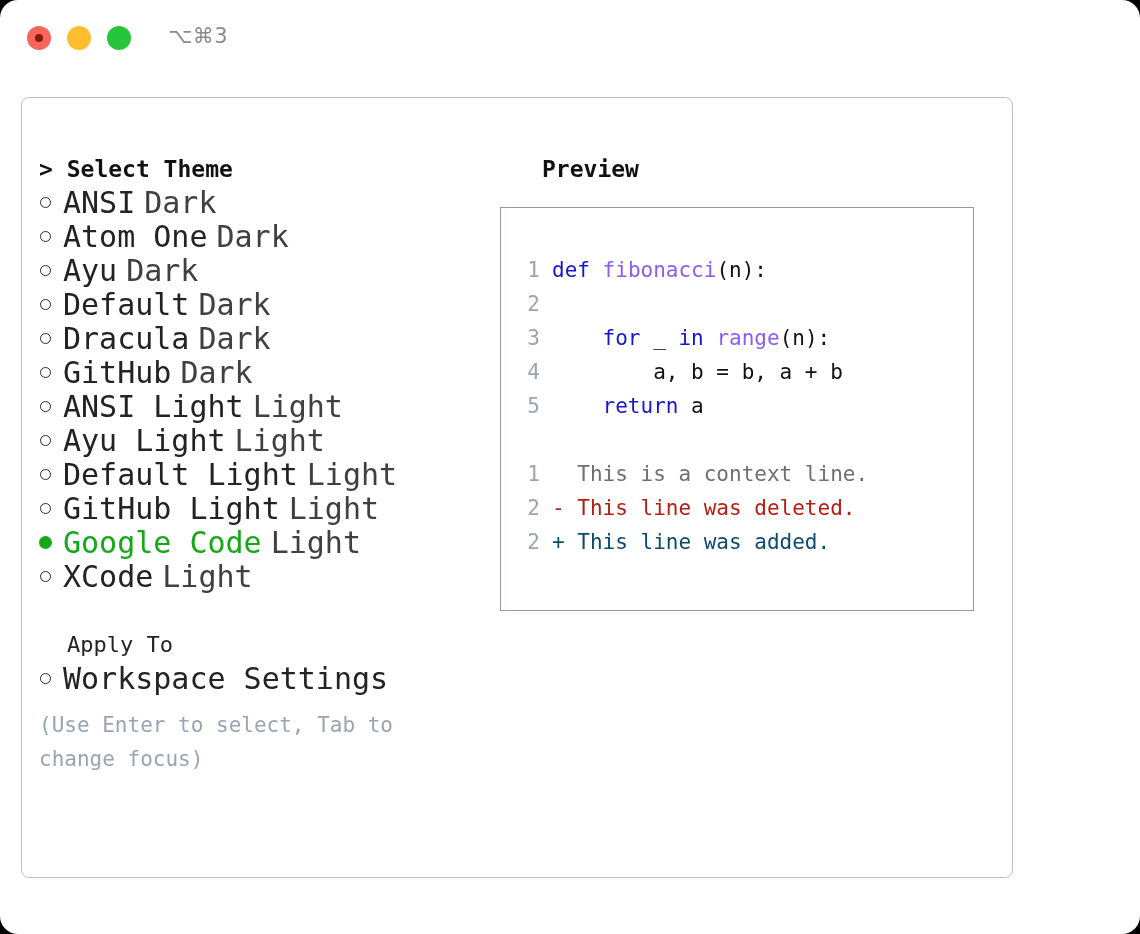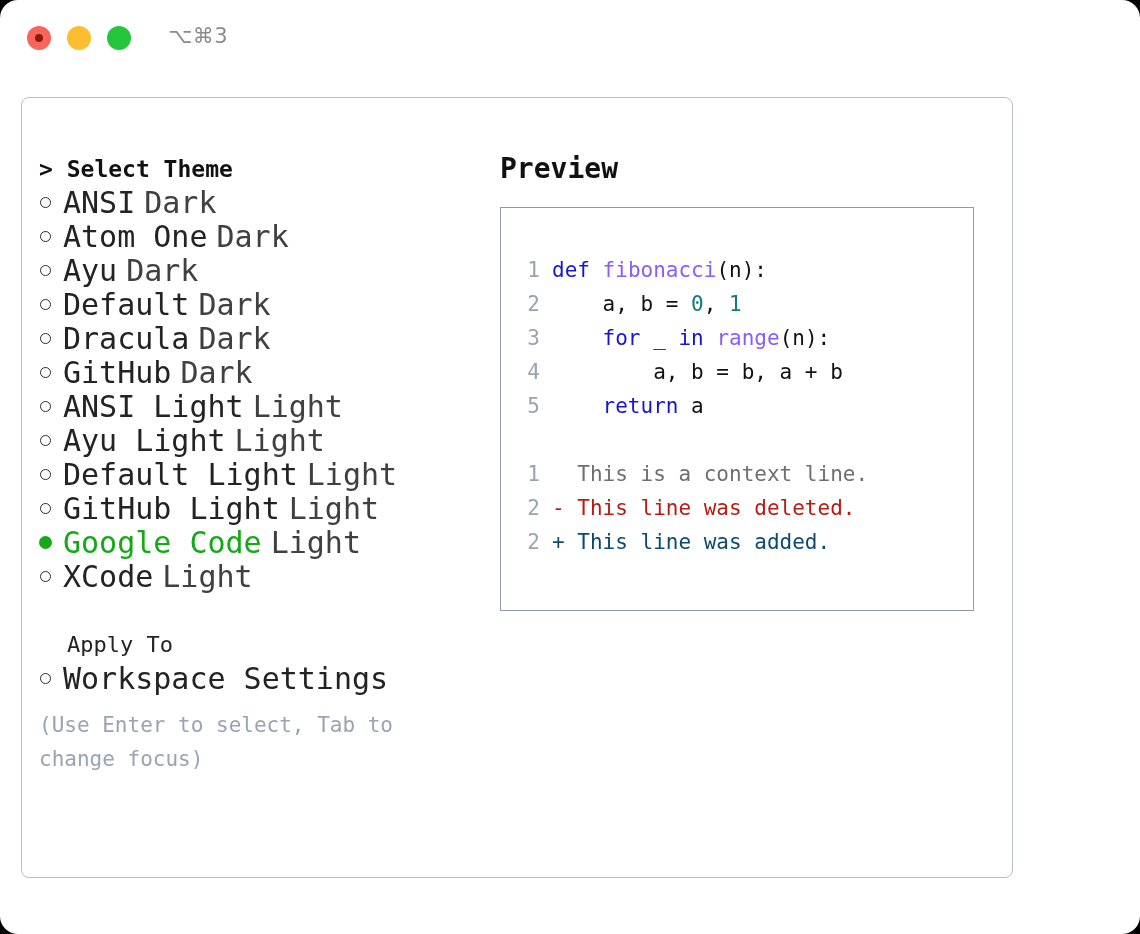--- a/index.html
+++ b/index.html
@@ -135,25 +135,26 @@
     width: 400px;
   }
 
   
   #right-col {
     position: absolute;
     left: 478px; top: 54px;
     width: 480px;
   }
   #preview-title {
-    font-size: 28px;
+    font-size: 23px;
     font-weight: bold;
     color: #111111;
     line-height: 34px;
     white-space: pre;
+    margin-left: 42px;
   }
   #code-box {
     margin-top: 21px;
     width: 474px;
     height: 404px;
     border: 1px solid #8e9aab;
     box-sizing: border-box;
     background: #ffffff;
     position: relative;
   }
@@ -229,21 +230,21 @@
       <div id="hint">(Use Enter to select, Tab to change focus)</div>
     </div>
 
     <div id="right-col">
       <div id="preview-title">Preview</div>
 
       <div id="code-box">
         <div id="code-inner">
           <div id="code-lines">
               <div class="cline"><span class="lno">1</span><span class="ctext"><span class="kw">def</span><span class="pl"> </span><span class="fn">fibonacci</span><span class="pl">(n):</span></span></div>
-              <div class="cline"><span class="lno">2</span><span class="ctext"><span class="pl">    a, b = </span><span class="num">0</span><span class="pl">, </span><span class="num">1</span></span></div>
+              <div class="cline"><span class="lno">2</span></div>
               <div class="cline"><span class="lno">3</span><span class="ctext"><span class="pl">    </span><span class="kw">for</span><span class="pl"> _ </span><span class="kw">in</span><span class="pl"> </span><span class="fn">range</span><span class="pl">(n):</span></span></div>
               <div class="cline"><span class="lno">4</span><span class="ctext"><span class="pl">        a, b = b, a + b</span></span></div>
               <div class="cline"><span class="lno">5</span><span class="ctext"><span class="pl">    </span><span class="kw">return</span><span class="pl"> a</span></span></div>
             </div>
           <div class="gap"></div>
           <div id="diff-lines">
               <div class="cline"><span class="lno">1</span><span class="ctext d-ctx">  This is a context line.</span></div>
               <div class="cline"><span class="lno">2</span><span class="ctext d-del">- This line was deleted.</span></div>
               <div class="cline"><span class="lno">2</span><span class="ctext d-add">+ This line was added.</span></div>
             </div>

